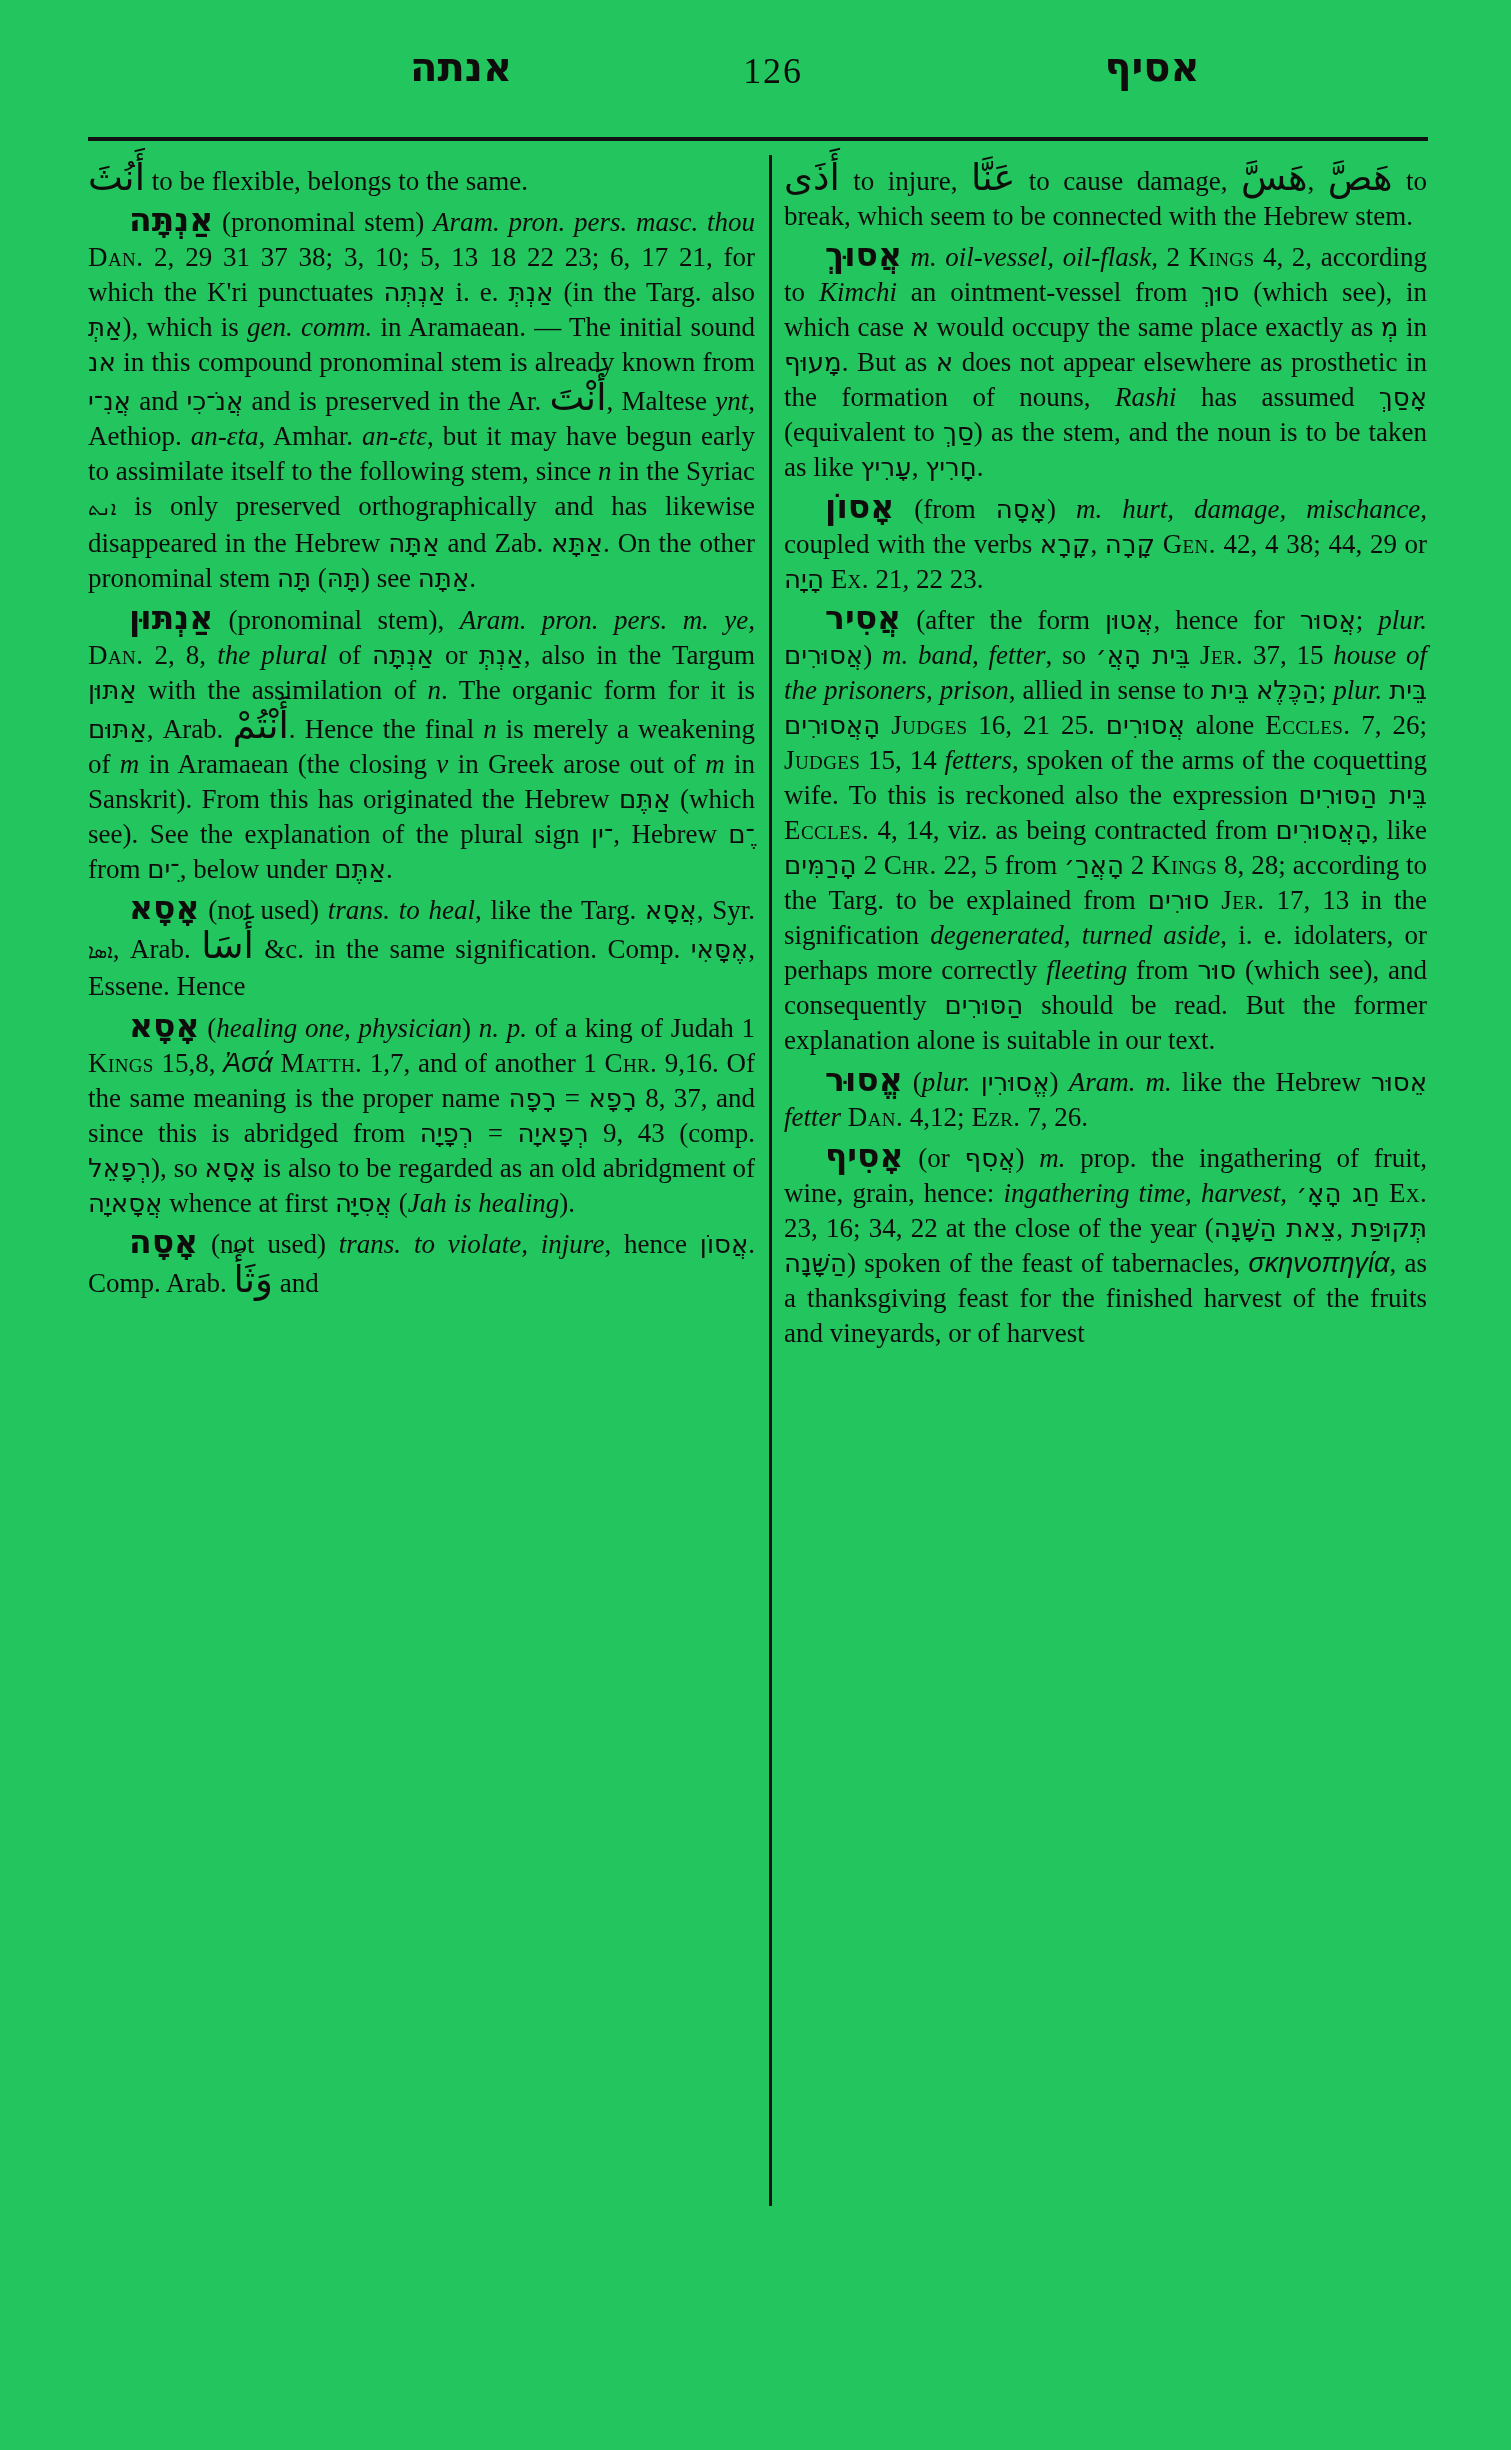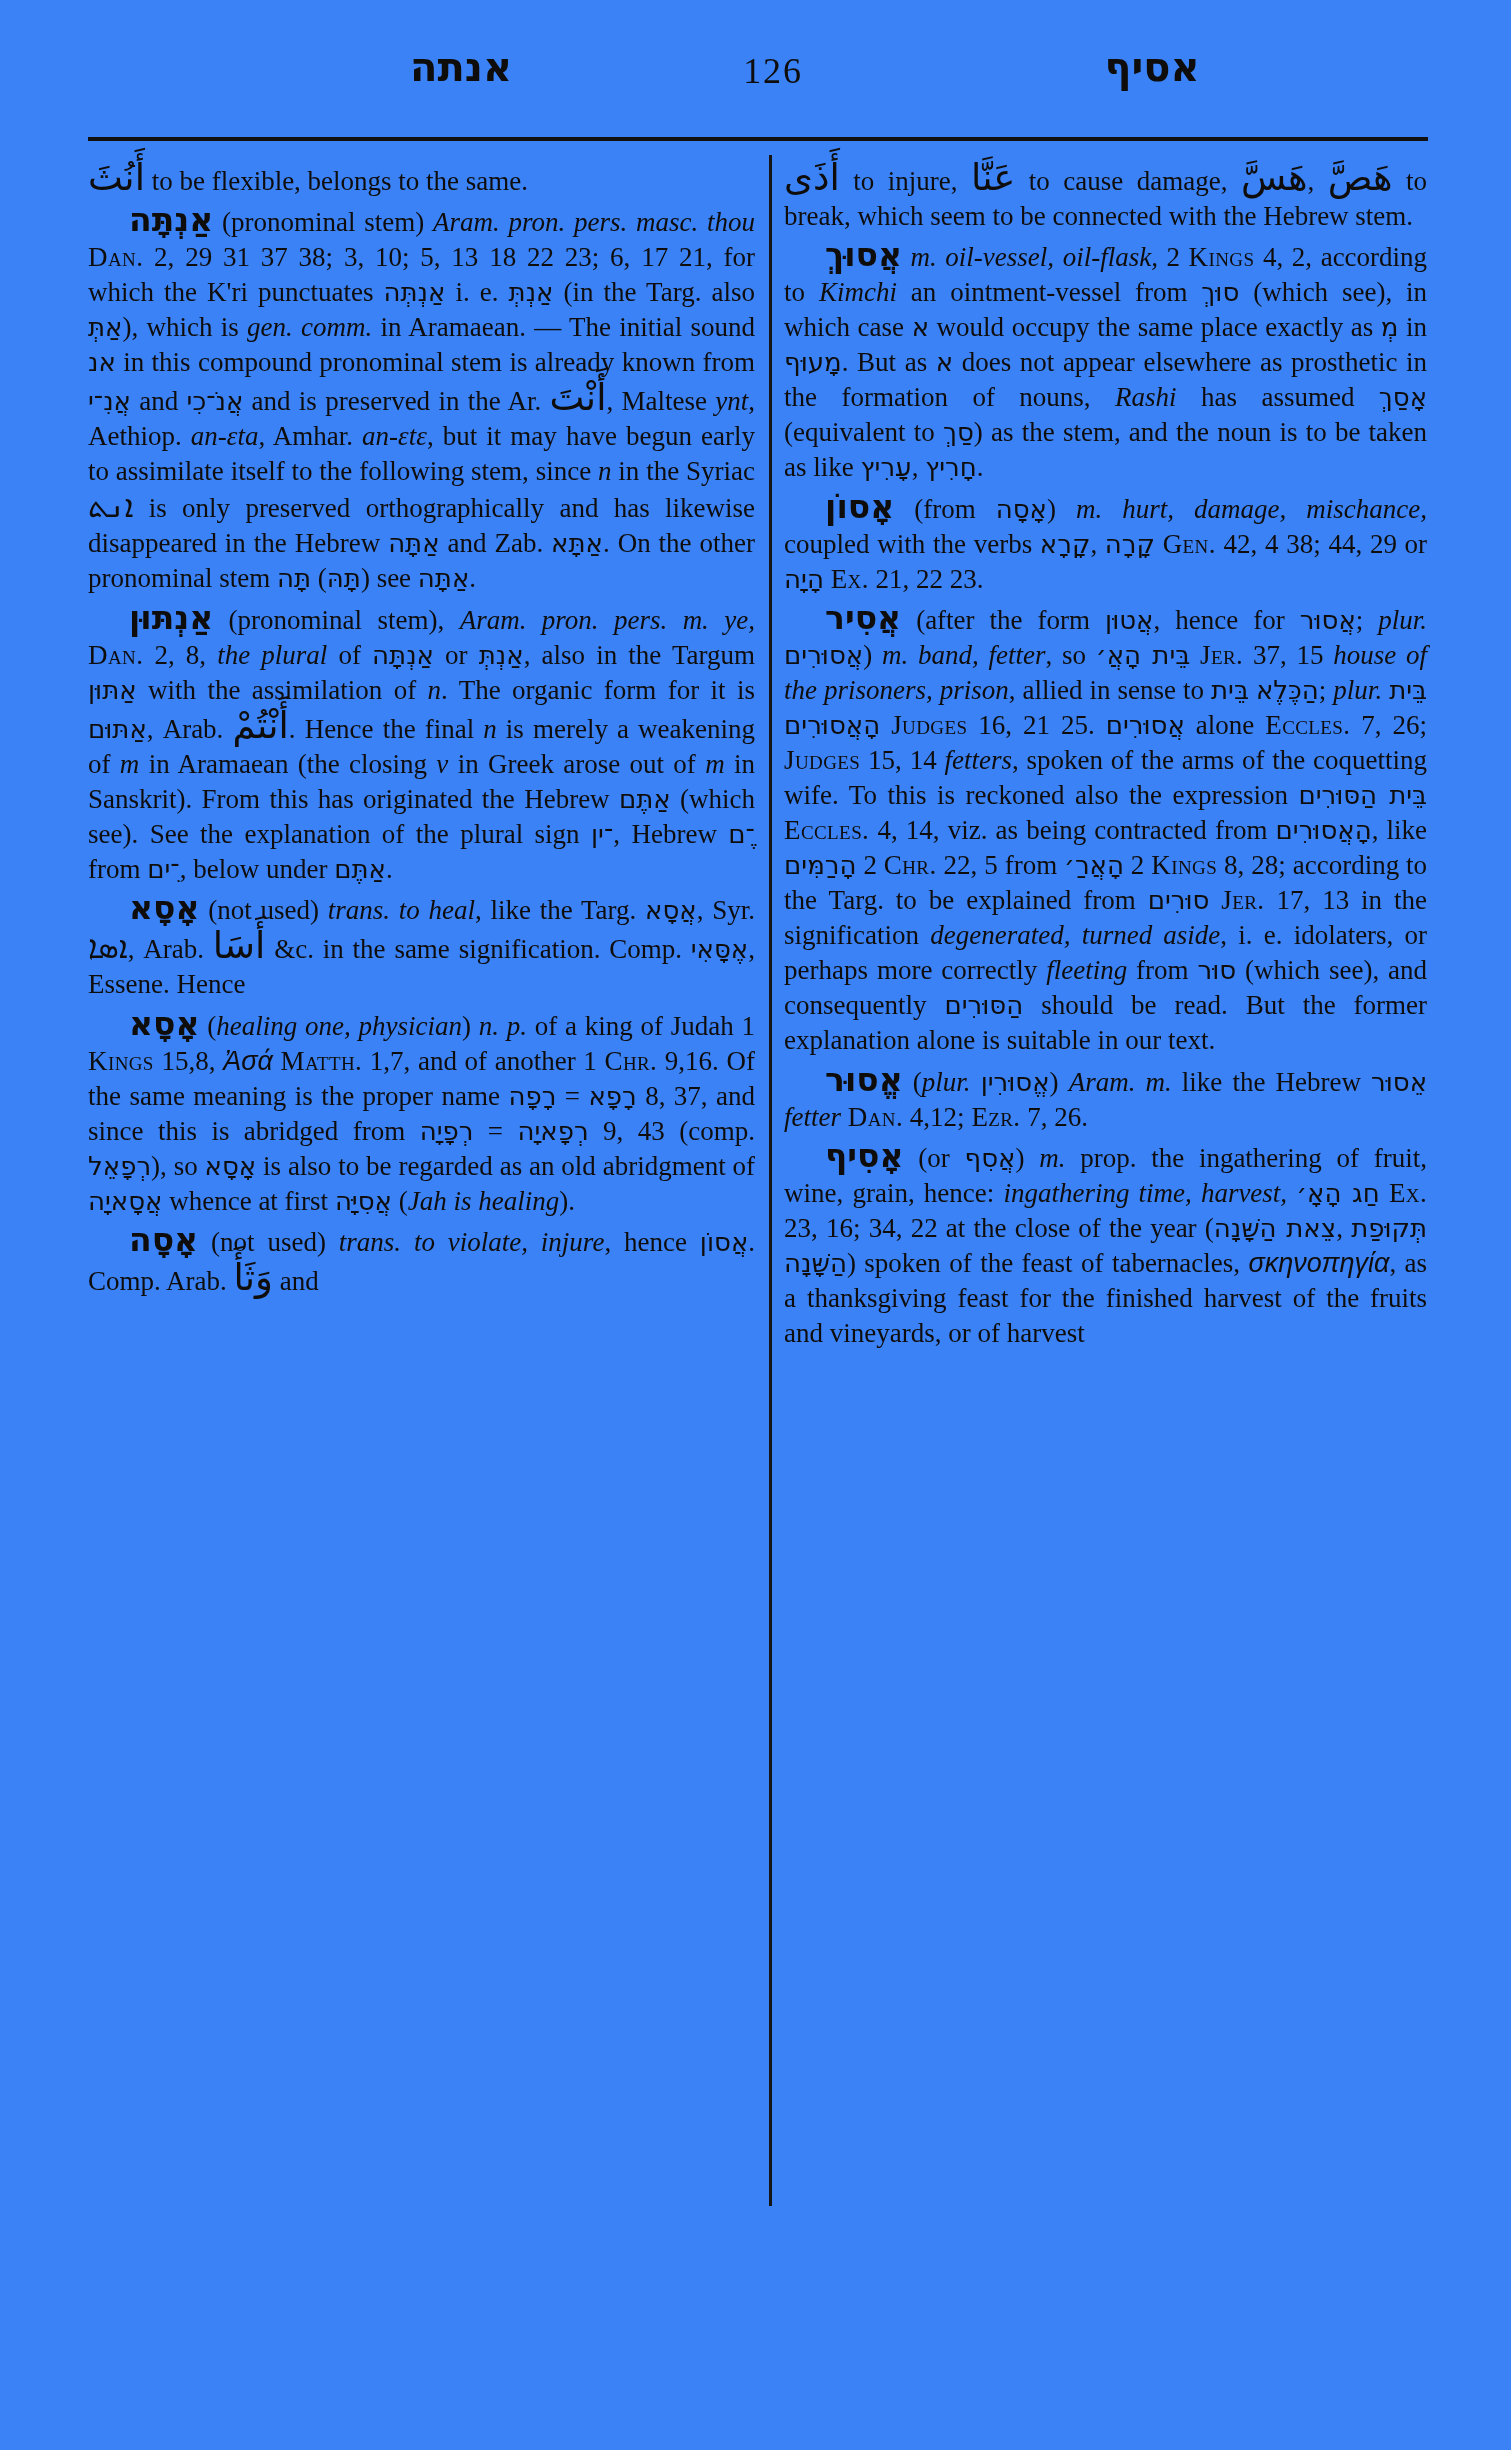--- a/index.html
+++ b/index.html
@@ -1,21 +1,21 @@
 <!DOCTYPE html>
 <html lang="en" style="font-size:14.4px"><head>
 <meta charset="utf-8">
 <title>Lexicon page 126</title>
 <style>
   html,body{margin:0;padding:0;background:#e8e8e4;}
   .page{
     position:relative;
     width:1512px;height:2450px;
     margin:0 auto;
-    background:#3b82f6;
+    background:#22c55e;
     color:#0e0d0b;
     font-family:"Liberation Serif","DejaVu Serif",serif;
     box-sizing:border-box;
     padding:0;
     overflow:hidden;
   }
   .running-head{position:relative;height:133px;}
   .running-head .hd{
     position:absolute;top:47px;
     font-weight:bold;
@@ -59,21 +59,21 @@
   .seg-i{font-style:italic;}
   .seg-sc{font-variant:small-caps;letter-spacing:0.4px;}
   .seg-gr{font-style:italic;font-family:Liberation Sans, sans-serif;}
   .seg-he,.seg-heb,.seg-ar,.seg-syr{
     font-family:"DejaVu Sans","DejaVu Serif",sans-serif;
     unicode-bidi:isolate;direction:rtl;
   }
   .seg-he{font-size:26px;}
   .seg-heb{font-weight:bold;font-size:33px;line-height:1;}
   .seg-ar{font-size:37px;}
-  .seg-syr{font-size:32px;}
+  .seg-syr{font-size:20px;}
 </style>
 </head>
 <body>
 
 <div class="page">
   <div class="running-head">
     <span class="hd hd-left">אנתה</span>
     <span class="hd-num">126</span>
     <span class="hd hd-right">אסיף</span>
   </div>

